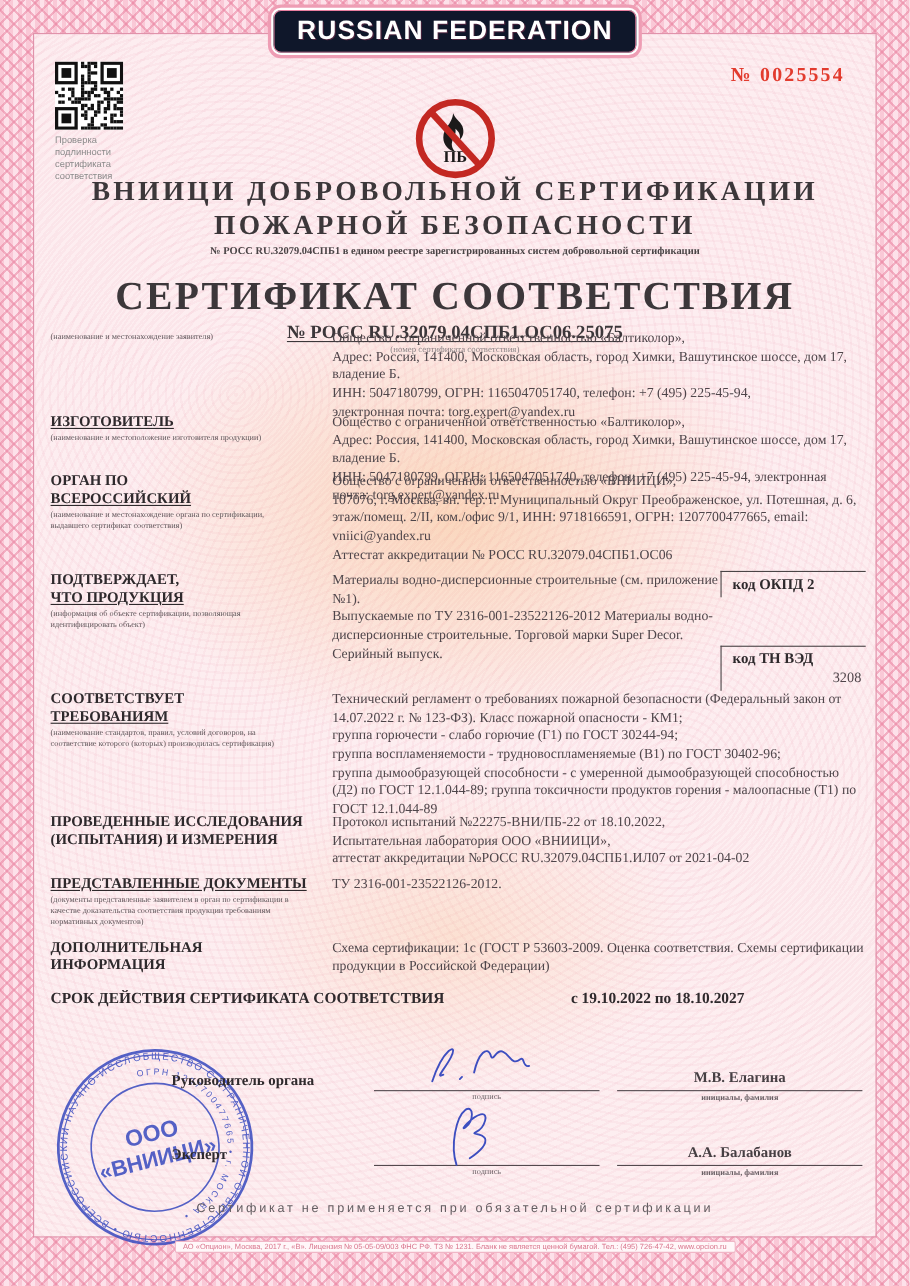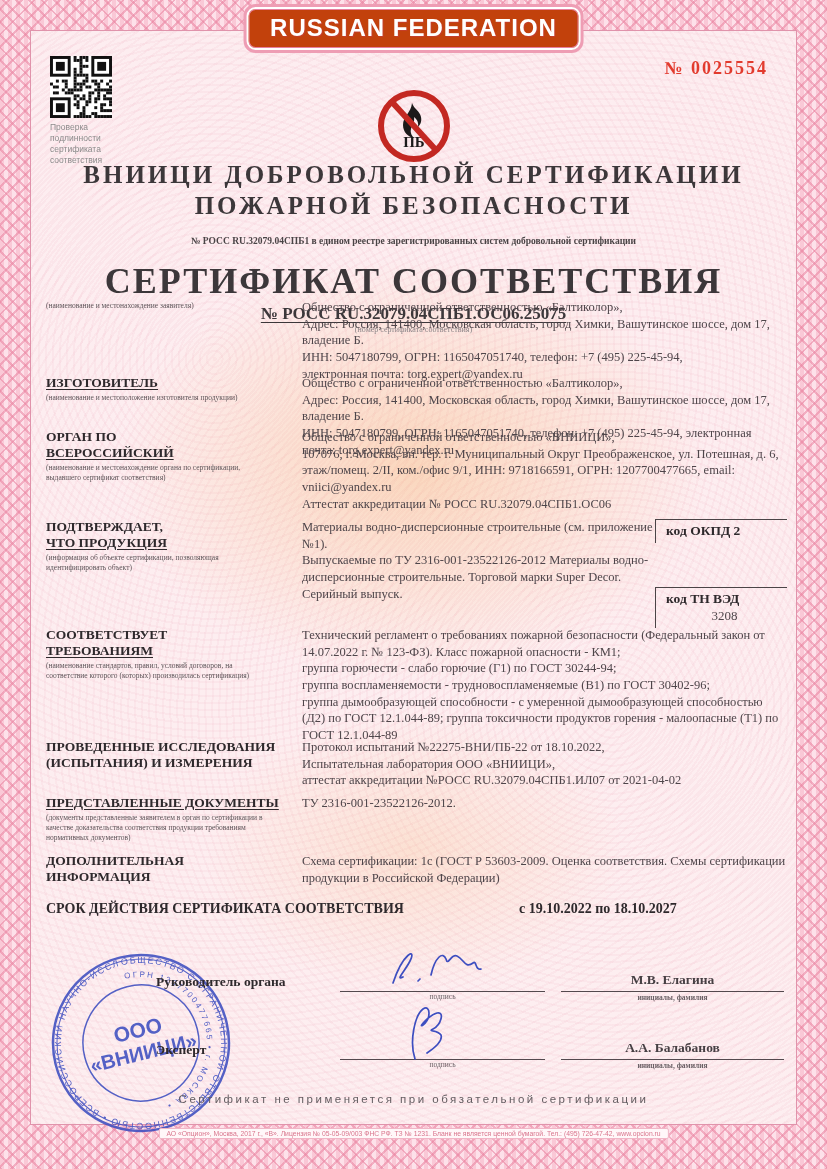--- a/index.html
+++ b/index.html
@@ -14,50 +14,50 @@
   .inner{position:absolute;top:30px;left:30px;right:30px;bottom:44px;
     border:1px solid #e093ab;
     background:
       radial-gradient(ellipse 420px 300px at 50% 40%, rgba(246,178,106,.38), rgba(246,178,106,0) 70%),
       radial-gradient(ellipse 300px 200px at 50% 75%, rgba(246,178,106,.22), rgba(246,178,106,0) 70%),
       repeating-radial-gradient(circle at 24% 30%, rgba(235,160,180,.10) 0 2px, rgba(235,160,180,0) 2px 7px),
       repeating-radial-gradient(circle at 76% 62%, rgba(235,160,180,.10) 0 2px, rgba(235,160,180,0) 2px 7px),
       linear-gradient(#fdedf0,#fdeef0);}
   
   .banner{position:absolute;top:7px;left:50%;transform:translateX(-50%);z-index:5;
-    background:#c2410c;color:#fff;padding:5px 22px 6px;border:2px solid #fff;border-radius:9px;
+    background:#0f172a;color:#fff;padding:5px 22px 6px;border:2px solid #fff;border-radius:9px;
     box-shadow:0 0 0 3px #ee9db4, inset 0 0 0 1px #e87f9f;
     font-family:"Liberation Sans", sans-serif;font-weight:bold;font-size:24px;letter-spacing:1px;
     white-space:nowrap;text-shadow:1px 1px 0 rgba(200,60,100,.35);transform-origin:center;text-align:right;}
   
   .qr-wrap{position:absolute;left:19px;top:25px;width:86px;text-align:left;}
   .qr-svg{width:62px;height:62px;background:#fff;display:block;}
   .qr-caption{margin-top:4px;font-family:"Liberation Sans", sans-serif;font-size:8.5px;color:#8b8b8b;
     line-height:1.3;white-space:pre-line;}
   .cert-no{position:absolute;right:28px;top:27px;color:#e23b2e;font-size:18px;letter-spacing:2px;font-weight:bold;}
   .pb-logo{position:absolute;left:50%;top:56px;transform:translateX(-50%);width:78px;height:78px;}
   
   .titles{position:absolute;top:128px;left:0;right:0;text-align:center;color:#3c373a;}
   .t-sys{font-size:25px;font-weight:bold;letter-spacing:3px;line-height:1.25;white-space:pre-line;}
-  .t-reg{font-size:9.5px;font-weight:bold;margin-top:14px;color:#4a4446;}
+  .t-reg{font-size:9.5px;font-weight:bold;margin-top:2px;color:#4a4446;}
   .t-cert{font-size:36px;font-weight:bold;letter-spacing:2px;margin-top:14px;}
   .t-num{font-size:17px;font-weight:bold;margin-top:2px;text-decoration:underline;text-underline-offset:3px;}
   .t-numcap{font-size:8px;color:#8a8386;margin-top:1px;}
   
   .sections{position:absolute;top:268px;left:15px;right:9px;color:#4e454a;}
   .row{position:absolute;left:0;right:0;display:flex;}
   .lbl{width:256px;flex:none;color:#2e292c;}
   .lbl .l1,.lbl .l2{font-size:13.5px;font-weight:bold;line-height:1.2;display:block;white-space:pre-line;}
   .lbl .l2{text-decoration:underline;text-underline-offset:2px;}
   .lbl .sub{display:block;font-size:7.5px;font-weight:normal;color:#5d5458;margin-top:2px;line-height:1.3;width:230px;}
   .txt{flex:1;font-size:12.5px;line-height:1.33;white-space:pre-line;}
   .codes{position:absolute;right:0;top:0;width:132px;display:flex;flex-direction:column;gap:44px;}
   .code-box{border-top:1.5px solid #4a4446;border-left:1.5px solid #4a4446;padding:3px 4px 4px 10px;}
   .code-box .cl{font-size:13.5px;font-weight:bold;color:#2e292c;}
-  .code-box .cv{font-size:13px;text-align:center;margin-top:1px;}
+  .code-box .cv{font-size:13px;text-align:right;margin-top:1px;}
   .srok{display:flex;align-items:baseline;}
   .srok .sl{font-size:14px;font-weight:bold;color:#2e292c;}
   .srok .sv{position:absolute;left:473px;font-size:14px;font-weight:bold;color:#2e292c;}
   .stamp{position:absolute;left:14px;top:916px;width:192px;height:192px;opacity:.88;transform:rotate(-14deg);}
   .sig-row{position:absolute;left:125px;right:12px;display:flex;align-items:flex-end;gap:16px;}
   .sig-role{width:168px;flex:none;font-size:13.5px;font-weight:bold;color:#2e292c;padding-bottom:2px;}
   .sig-line{width:205px;flex:none;position:relative;border-bottom:1px solid #53494e;height:20px;}
   .sig-line svg{position:absolute;left:45px;bottom:-4px;overflow:visible;}
   .sig-cap{position:absolute;top:21px;left:0;right:0;text-align:center;font-size:7.5px;color:#6a6065;}
   .sig-name{flex:1;position:relative;border-bottom:1px solid #53494e;text-align:center;font-size:13.5px;

